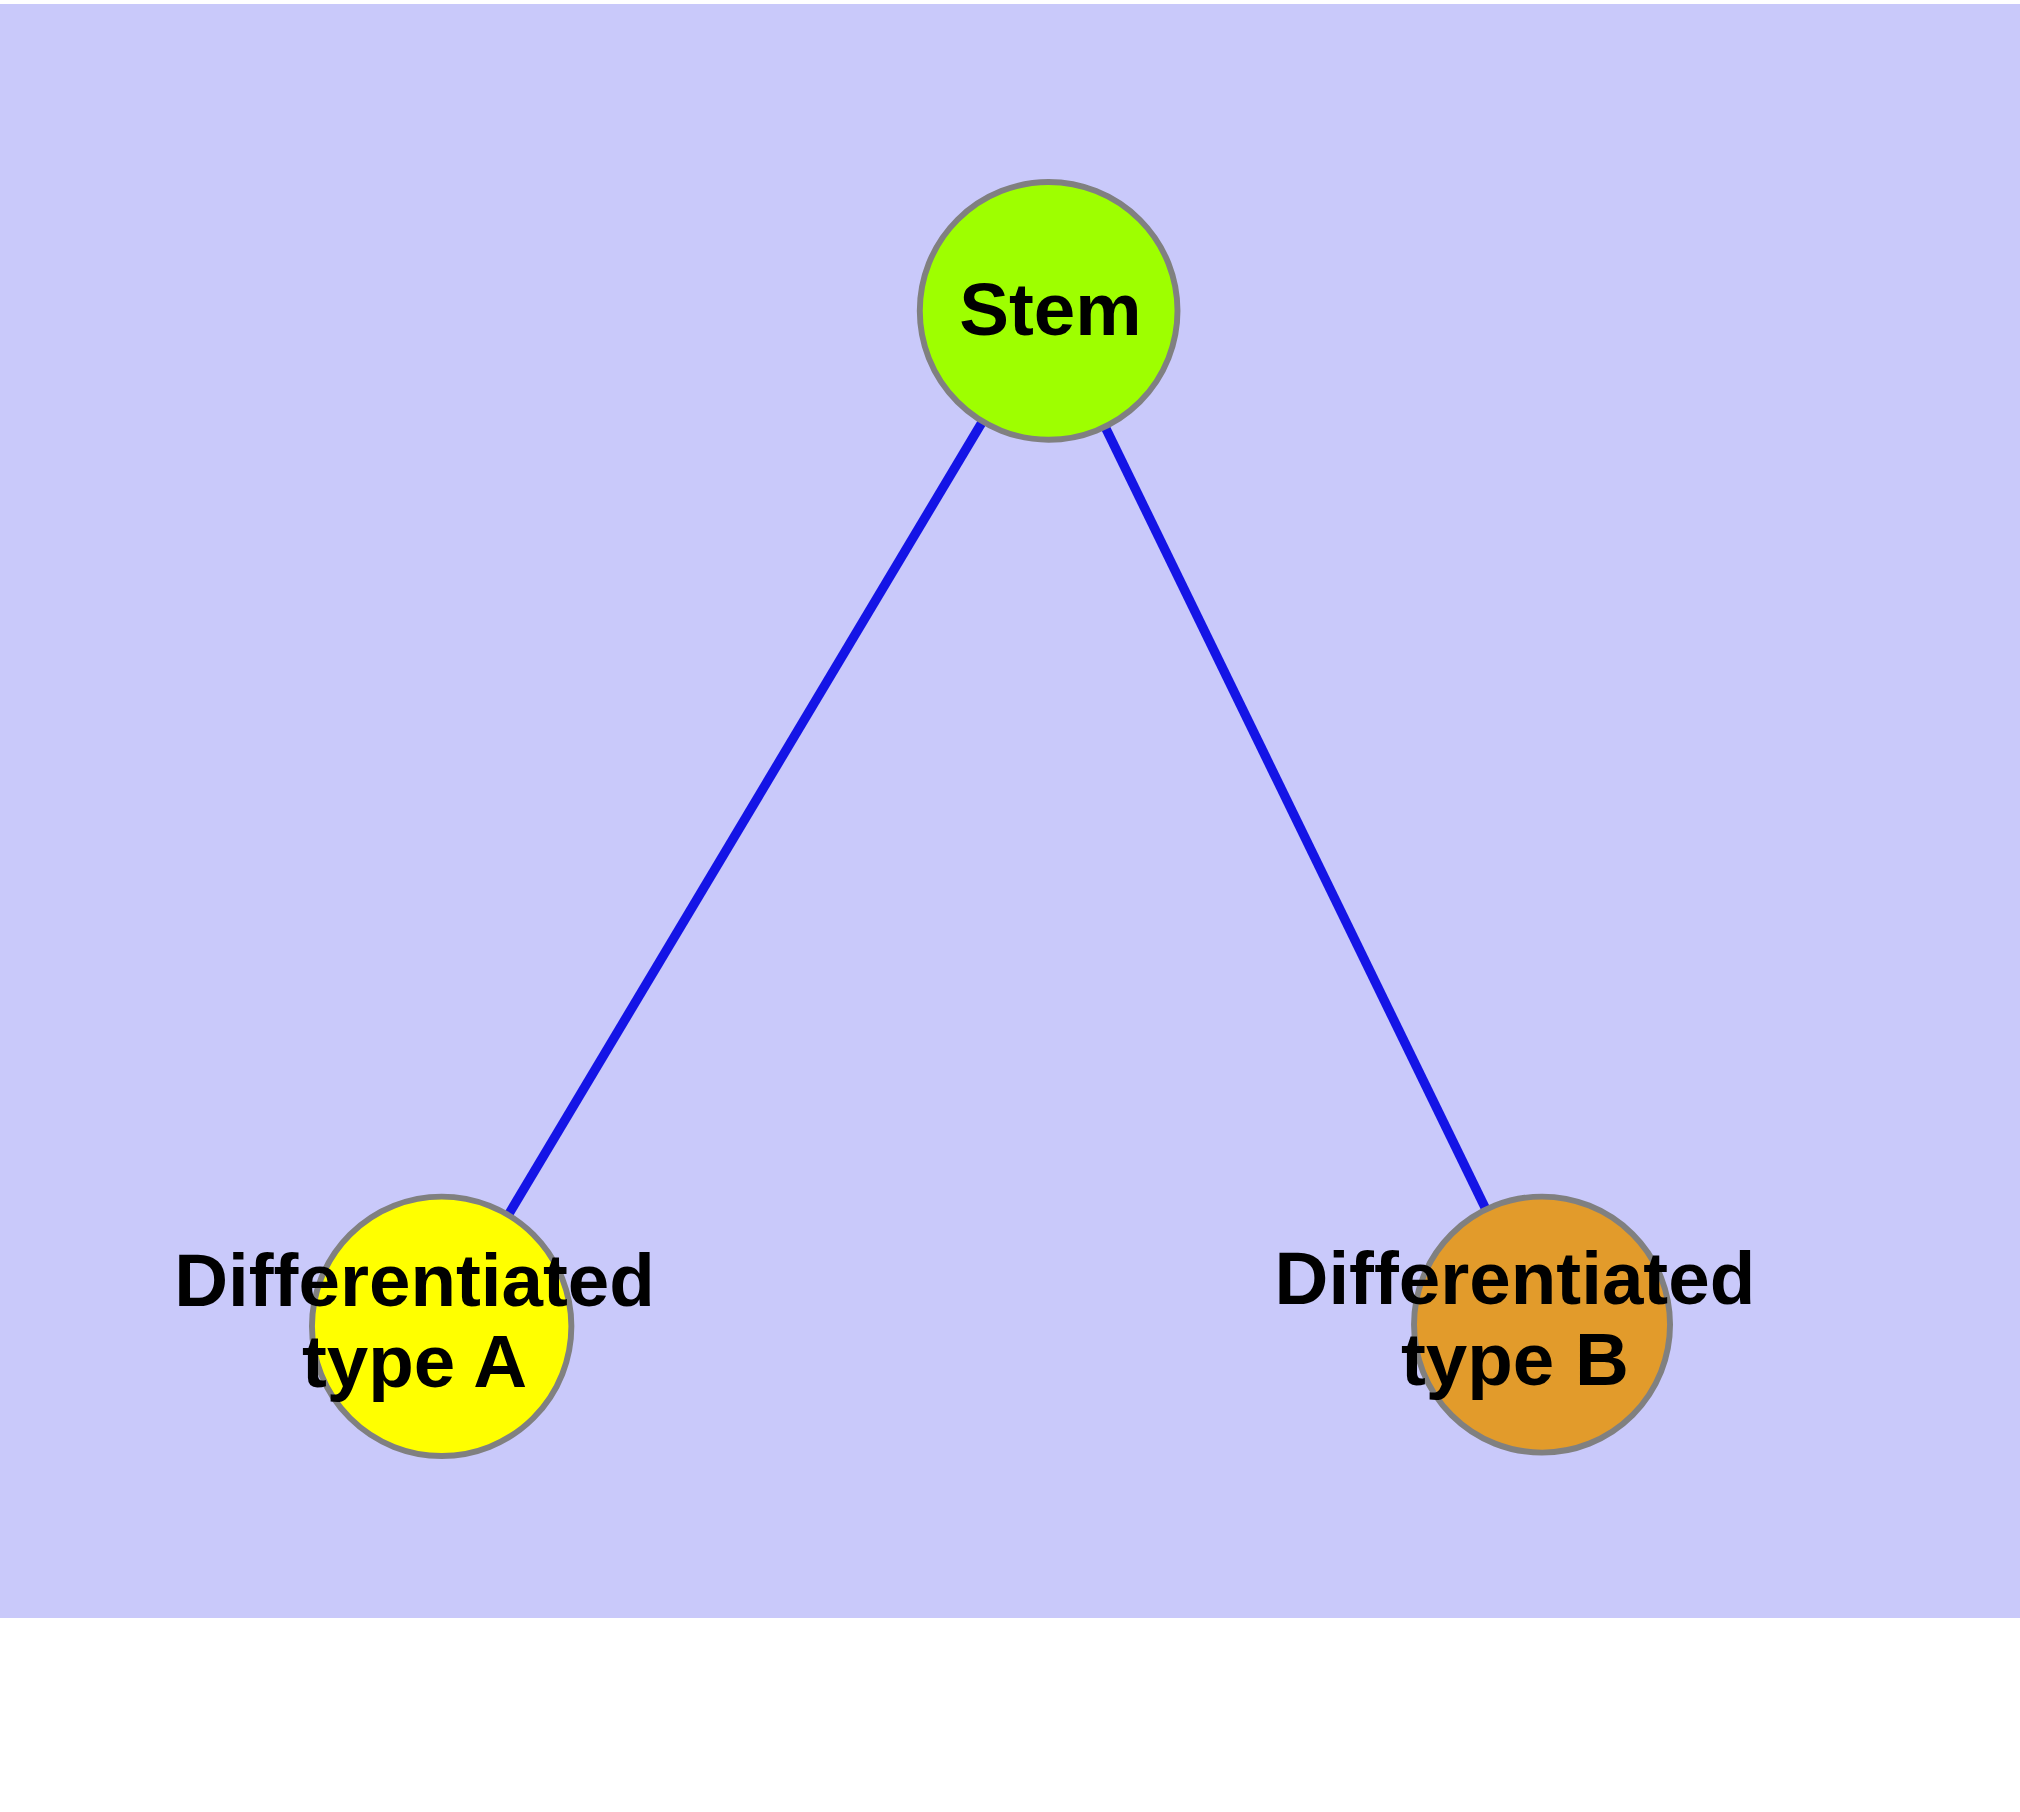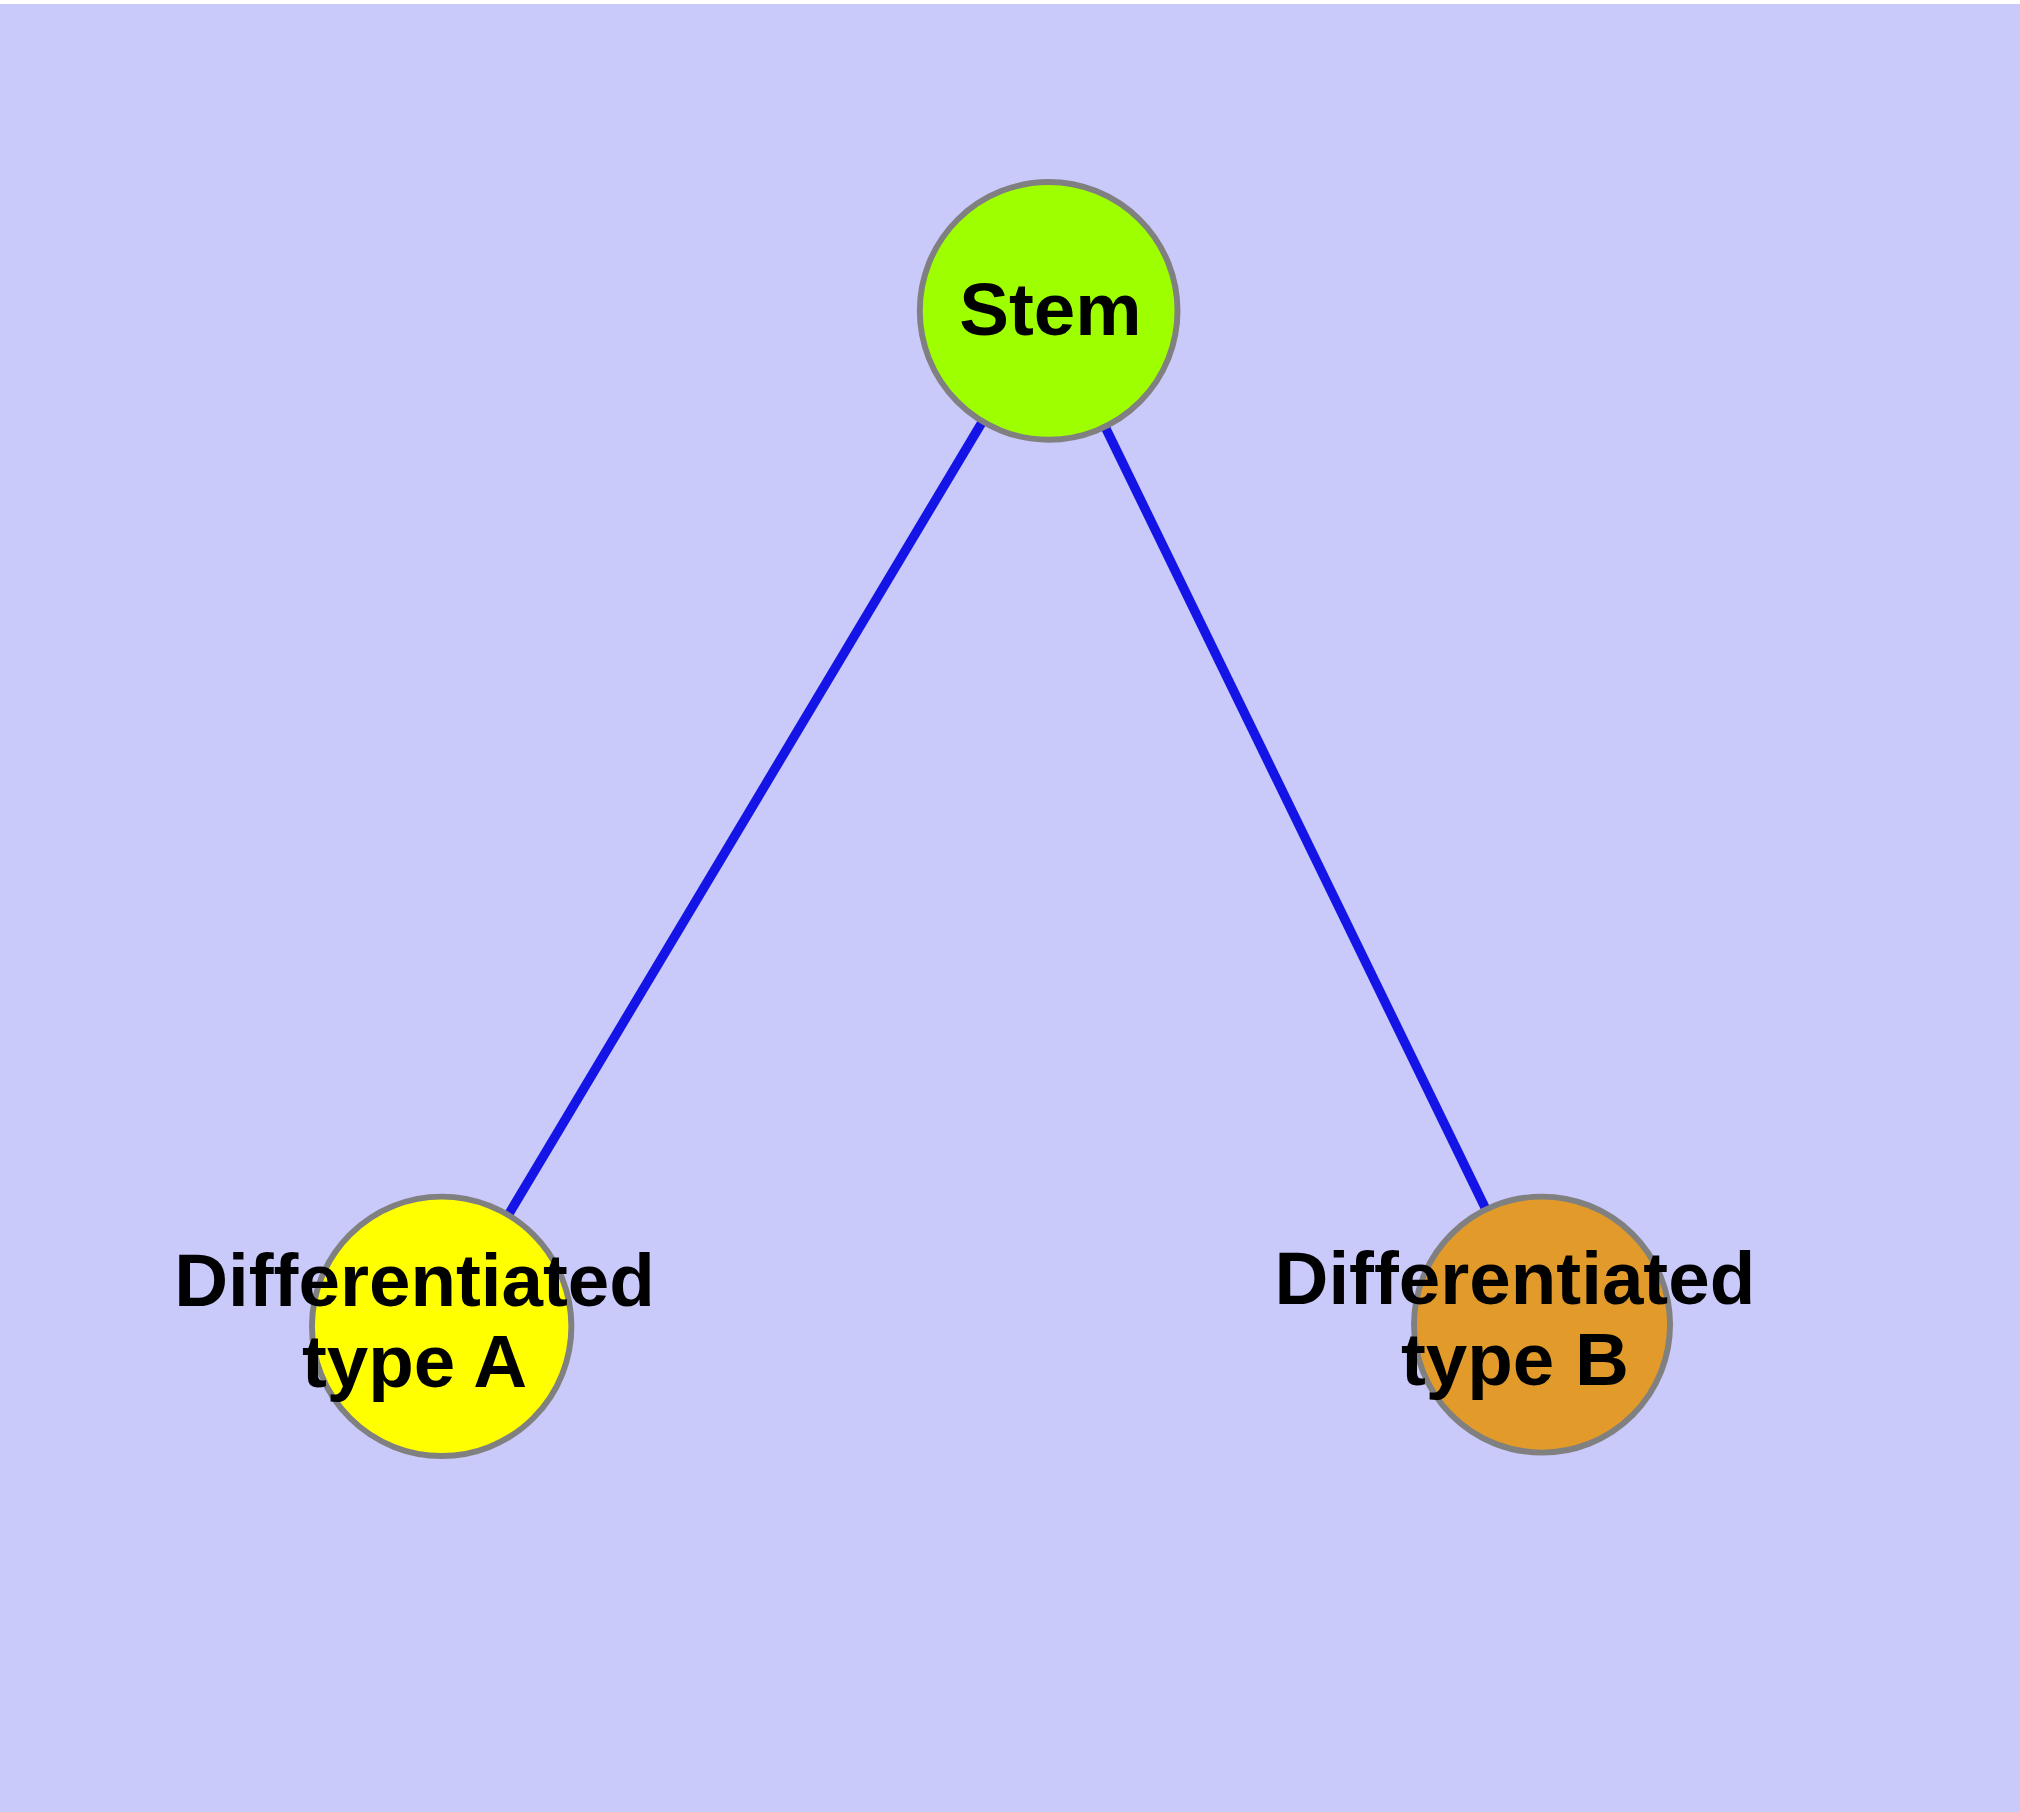--- a/index.html
+++ b/index.html
@@ -14,21 +14,21 @@
     height: 1812px;
     background: #ffffff;
     overflow: hidden;
     font-family: "Liberation Sans", sans-serif;
   }
   #plot-area {
     position: absolute;
     left: 0;
     top: 4.2px;
     width: 2021px;
-    height: 1808px;
+    height: 1614px;
     background: #c9c9fa;
   }
   #graph-svg {
     position: absolute;
     left: 0;
     top: 0;
     width: 2021px;
     height: 1808px;
     display: block;
   }

